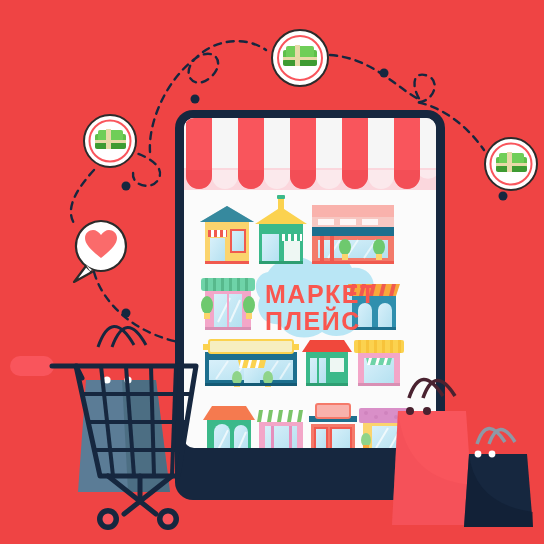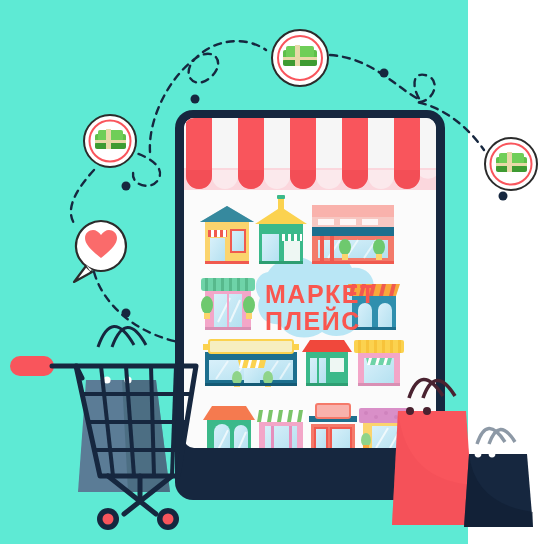--- a/index.html
+++ b/index.html
@@ -1,17 +1,17 @@
 <!DOCTYPE html>
 <html><head>
 <meta charset="utf-8">
 <style>
   html,body{margin:0;padding:0;background:#ffffff;}
   body{width:544px;height:544px;overflow:hidden;font-family:"Liberation Sans",sans-serif;}
-  #stage{position:relative;width:468px;height:544px;background:#5eead4;}
+  #stage{position:relative;width:544px;height:544px;background:#ef4444;}
   #stage svg{position:absolute;left:0;top:0;}
   .mk-text{font-family:"Liberation Sans",sans-serif;font-weight:bold;letter-spacing:1.5px;}
 </style>
 </head>
 <body>
 
 <div id="stage">
 
   <svg width="544" height="544" viewBox="0 0 544 544">
     <defs>

